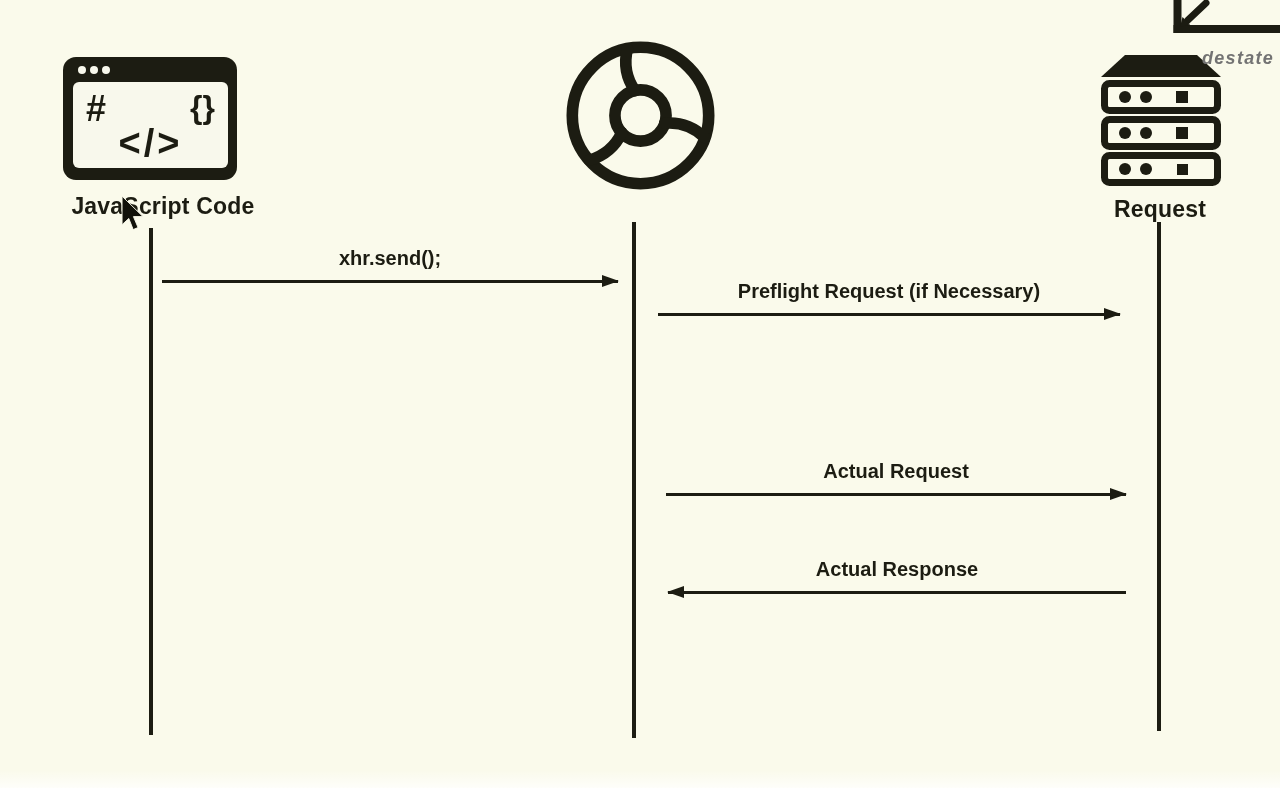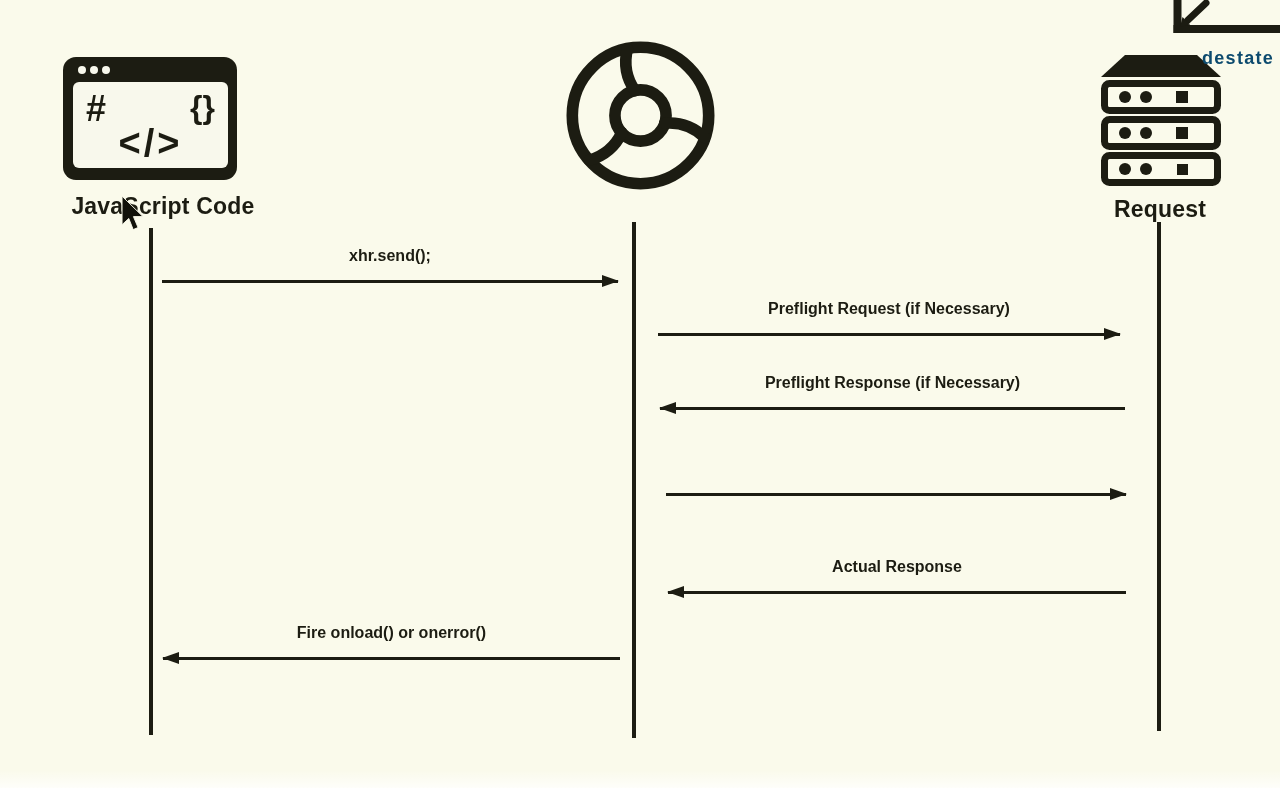--- a/index.html
+++ b/index.html
@@ -42,45 +42,45 @@
 
   
   .lifeline { position:absolute; width:4px; background:#1c1c12; }
   .ll-js      { left:149px;  top:228px; height:507px; }
   .ll-browser { left:632px;  top:222px; height:516px; }
   .ll-server  { left:1157px; top:222px; height:509px; }
 
   
   .msg { position:absolute; height:37px; }
   .msg-label { position:absolute; left:0; right:0; top:0; text-align:center;
-               font-size:16px; font-weight:700; white-space:nowrap; color:#1c1c12; }
+               font-size:20px; font-weight:700; white-space:nowrap; color:#1c1c12; }
   .msg-line  { position:absolute; left:0; right:0; bottom:1px; height:3.5px;
                background:#1c1c12; }
   .msg-line.arrow-right::after {
     content:""; position:absolute; right:-1px; top:50%; transform:translateY(-50%);
     border-left:17px solid #1c1c12; border-top:6.5px solid transparent;
     border-bottom:6.5px solid transparent;
   }
   .msg-line.arrow-left::before {
     content:""; position:absolute; left:-1px; top:50%; transform:translateY(-50%);
     border-right:17px solid #1c1c12; border-top:6.5px solid transparent;
     border-bottom:6.5px solid transparent;
   }
   .m1 { left:162px; width:456px; top:247px; }
-  .m2 { left:658px; width:462px; top:300px; }
+  .m2 { left:658px; width:462px; top:280px; }
   .m3 { left:660px; width:465px; top:374px; }
   .m4 { left:666px; width:460px; top:460px; }
   .m5 { left:668px; width:458px; top:558px; }
   .m6 { left:163px; width:457px; top:624px; }
 
   
   .wm-corner { position:absolute; left:1160px; top:0; width:120px; height:42px; }
   .wm-corner line { stroke:#1c1c12; }
   .wm-text { position:absolute; left:1202px; top:48px; font-size:18px; font-weight:600;
-             letter-spacing:1.3px; color:#0c4a6e; white-space:nowrap; }
+             letter-spacing:1.3px; color:#737373; white-space:nowrap;font-style:italic; }
 
   
   .cursor { position:absolute; left:120px; top:195px; width:25px; height:36px; }
 
   
   .bottom-fade { position:absolute; left:0; right:0; bottom:0; height:18px;
                  background:linear-gradient(rgba(255,255,255,0), rgba(255,255,255,0.75)); }
 </style>
 </head>
 <body>
@@ -134,33 +134,26 @@
   <div class="lifeline ll-server"></div>
 
   <div class="msg m1">
     <div class="msg-label">xhr.send();</div>
     <div class="msg-line arrow-right"></div>
   </div>
   <div class="msg m2">
     <div class="msg-label">Preflight Request (if Necessary)</div>
     <div class="msg-line arrow-right"></div>
   </div>
-  <div class="msg m3">
-    <div class="msg-label">Preflight Response (if Necessary)</div>
-    <div class="msg-line arrow-left"></div>
-  </div>
   <div class="msg m4">
+    <div class="msg-label">Actual Request</div>
     <div class="msg-line arrow-right"></div>
   </div>
   <div class="msg m5">
     <div class="msg-label">Actual Response</div>
-    <div class="msg-line arrow-left"></div>
-  </div>
-  <div class="msg m6">
-    <div class="msg-label">Fire onload() or onerror()</div>
     <div class="msg-line arrow-left"></div>
   </div>
 
   <svg class="wm-corner" viewBox="0 0 120 42">
     <line x1="17.5" y1="0" x2="17.5" y2="33" stroke-width="8"></line>
     <line x1="13.5" y1="29" x2="120" y2="29" stroke-width="8"></line>
     <line x1="46" y1="3" x2="28" y2="20" stroke-width="7" stroke-linecap="round"></line>
     <polygon points="20,27 30.2,24.6 22.5,16.9" fill="#1c1c12"></polygon>
   </svg>
   <div class="wm-text">destate</div>

